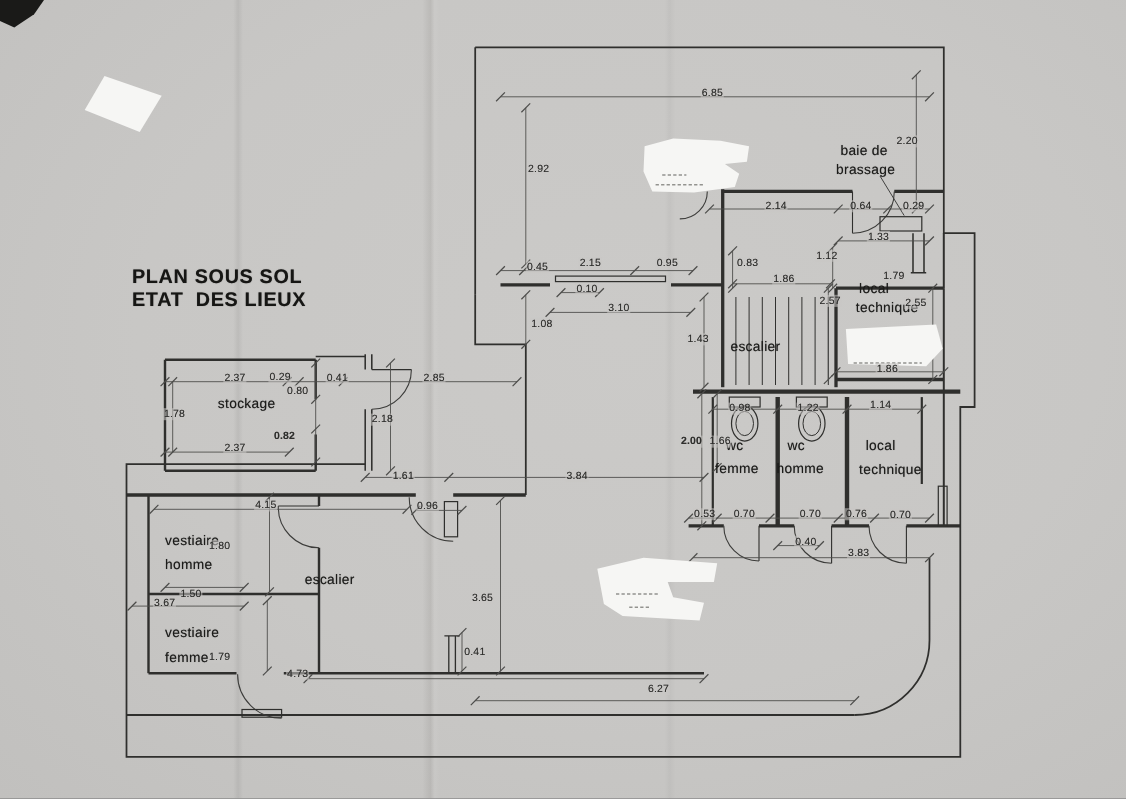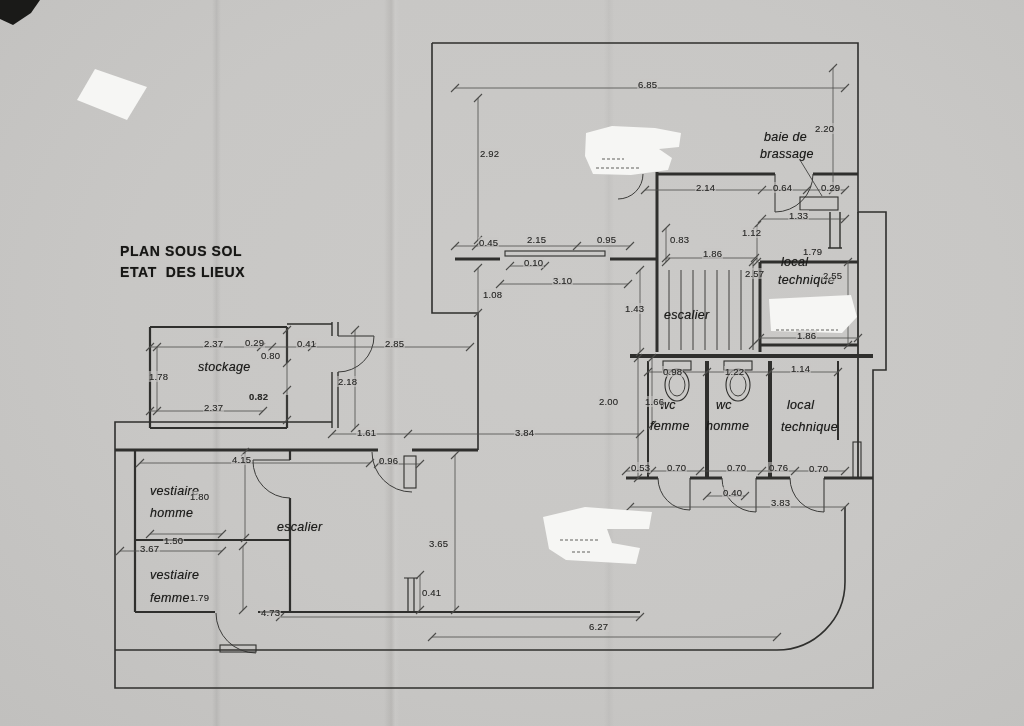--- a/index.html
+++ b/index.html
@@ -9,28 +9,28 @@
     font-family:"Liberation Sans", sans-serif;
   }
   .fold{position:absolute;top:0;bottom:0;pointer-events:none;}
   #fold-a{left:212px;width:9px;background:linear-gradient(90deg,rgba(0,0,0,0) 0%,rgba(0,0,0,.06) 50%,rgba(0,0,0,0) 100%);}
   #fold-b{left:384px;width:16px;background:linear-gradient(90deg,rgba(0,0,0,0) 0%,rgba(60,55,50,.09) 45%,rgba(255,255,255,.05) 70%,rgba(0,0,0,0) 100%);}
   #fold-c{left:604px;width:10px;background:linear-gradient(90deg,rgba(0,0,0,0),rgba(0,0,0,.03),rgba(0,0,0,0));}
   #plan-svg{position:absolute;left:0;top:0;}
   .lbl-layer{position:absolute;left:0;top:0;width:1024px;height:726px;pointer-events:none;}
   .room-lbl{
     position:absolute;font-size:12.5px;color:#1c1c1a;letter-spacing:.3px;
-    text-shadow:0 0 .7px rgba(20,20,20,.55);white-space:pre;font-style:italic;
+    text-shadow:0 0 .7px rgba(20,20,20,.55);white-space:pre;
   }
   .dim-lbl{
     position:absolute;font-size:9.5px;color:#2e2e2c;letter-spacing:.2px;
     text-shadow:0 0 .5px rgba(20,20,20,.4);white-space:pre;background:rgba(200,199,197,.55);padding:0 1px;
   }
   #plan-title{position:absolute;left:120px;top:241px;color:#161614;}
-  #plan-title div{font-size:14px;font-weight:bold;letter-spacing:.6px;line-height:21px;white-space:pre;text-shadow:0 0 .8px rgba(0,0,0,.5);}
+  #plan-title div{font-size:18px;font-weight:bold;letter-spacing:.6px;line-height:21px;white-space:pre;text-shadow:0 0 .8px rgba(0,0,0,.5);}
 </style>
 </head>
 <body>
 
 <div id="scan">
   <div id="fold-a" class="fold"></div>
   <div id="fold-b" class="fold"></div>
   <div id="fold-c" class="fold"></div>
 
   <svg id="plan-svg" width="1024" height="726" viewBox="0 0 1024 726">
@@ -275,21 +275,21 @@
       <span class="dim-lbl" style="left: 523px; top: 257px;">0.10</span>
       <span class="dim-lbl" style="left: 552px; top: 275px;">3.10</span>
       <span class="dim-lbl" style="left: 482px; top: 289px;">1.08</span>
       <span class="dim-lbl" style="left: 744px; top: 268px;">2.57</span>
       <span class="dim-lbl" style="left: 822px; top: 270px;">2.55</span>
       <span class="dim-lbl" style="left: 624px; top: 303px;">1.43</span>
       <span class="dim-lbl" style="left: 796px; top: 330px;">1.86</span>
       <span class="dim-lbl" style="left: 790px; top: 363px;">1.14</span>
       <span class="dim-lbl" style="left: 662px; top: 366px;">0.98</span>
       <span class="dim-lbl" style="left: 724px; top: 366px;">1.22</span>
-      <span class="dim-lbl" style="left: 598px; top: 396px;">2.00</span>
+      <span class="dim-lbl" style="left: 618px; top: 396px; font-weight: bold;">2.00</span>
       <span class="dim-lbl" style="left: 644px; top: 396px;">1.66</span>
       <span class="dim-lbl" style="left: 630px; top: 462px;">0.53</span>
       <span class="dim-lbl" style="left: 666px; top: 462px;">0.70</span>
       <span class="dim-lbl" style="left: 726px; top: 462px;">0.70</span>
       <span class="dim-lbl" style="left: 768px; top: 462px;">0.76</span>
       <span class="dim-lbl" style="left: 808px; top: 463px;">0.70</span>
       <span class="dim-lbl" style="left: 722px; top: 487px;">0.40</span>
       <span class="dim-lbl" style="left: 725px; top: 497px; margin-left: 45px;">3.83</span>
       <span class="dim-lbl" style="left: 203px; top: 338px;">2.37</span>
       <span class="dim-lbl" style="left: 244px; top: 337px;">0.29</span>

